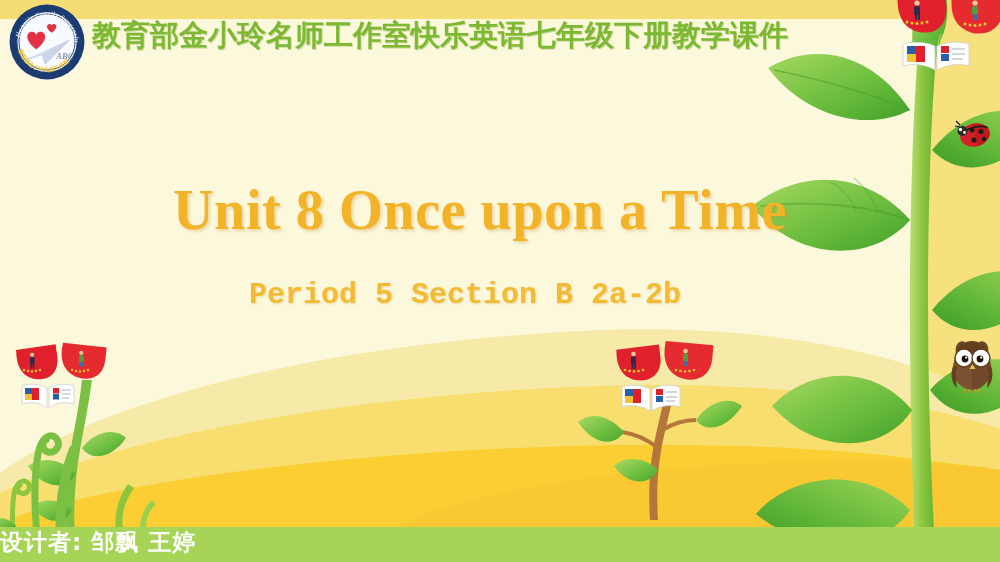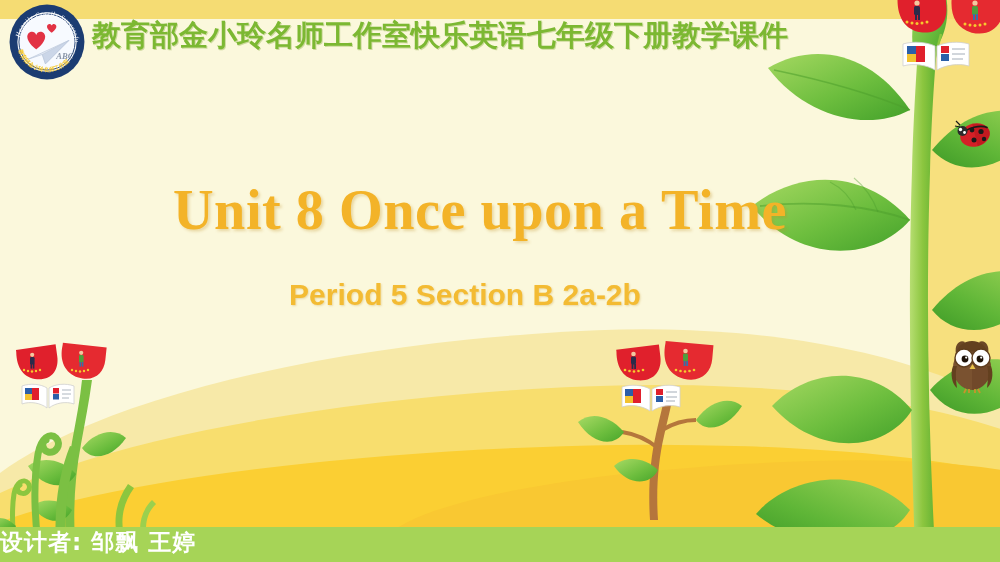--- a/index.html
+++ b/index.html
@@ -102,21 +102,21 @@
   }
   .sub-title {
     position: absolute;
     left: 0; top: 278px;
     width: 930px;
     text-align: center;
     font-size: 30px;
     font-weight: bold;
     color: #F3BB33;
     text-shadow: 1px 1px 2px rgba(190,140,30,0.28);
-    font-family: Liberation Sans, sans-serif;
+    font-family: Liberation Mono, monospace;
   }
 
   
   .footer-bar {
     position: absolute;
     left: 0; bottom: 0;
     width: 1000px; height: 35px;
     background: #A6D457;
   }
   .footer-text {

